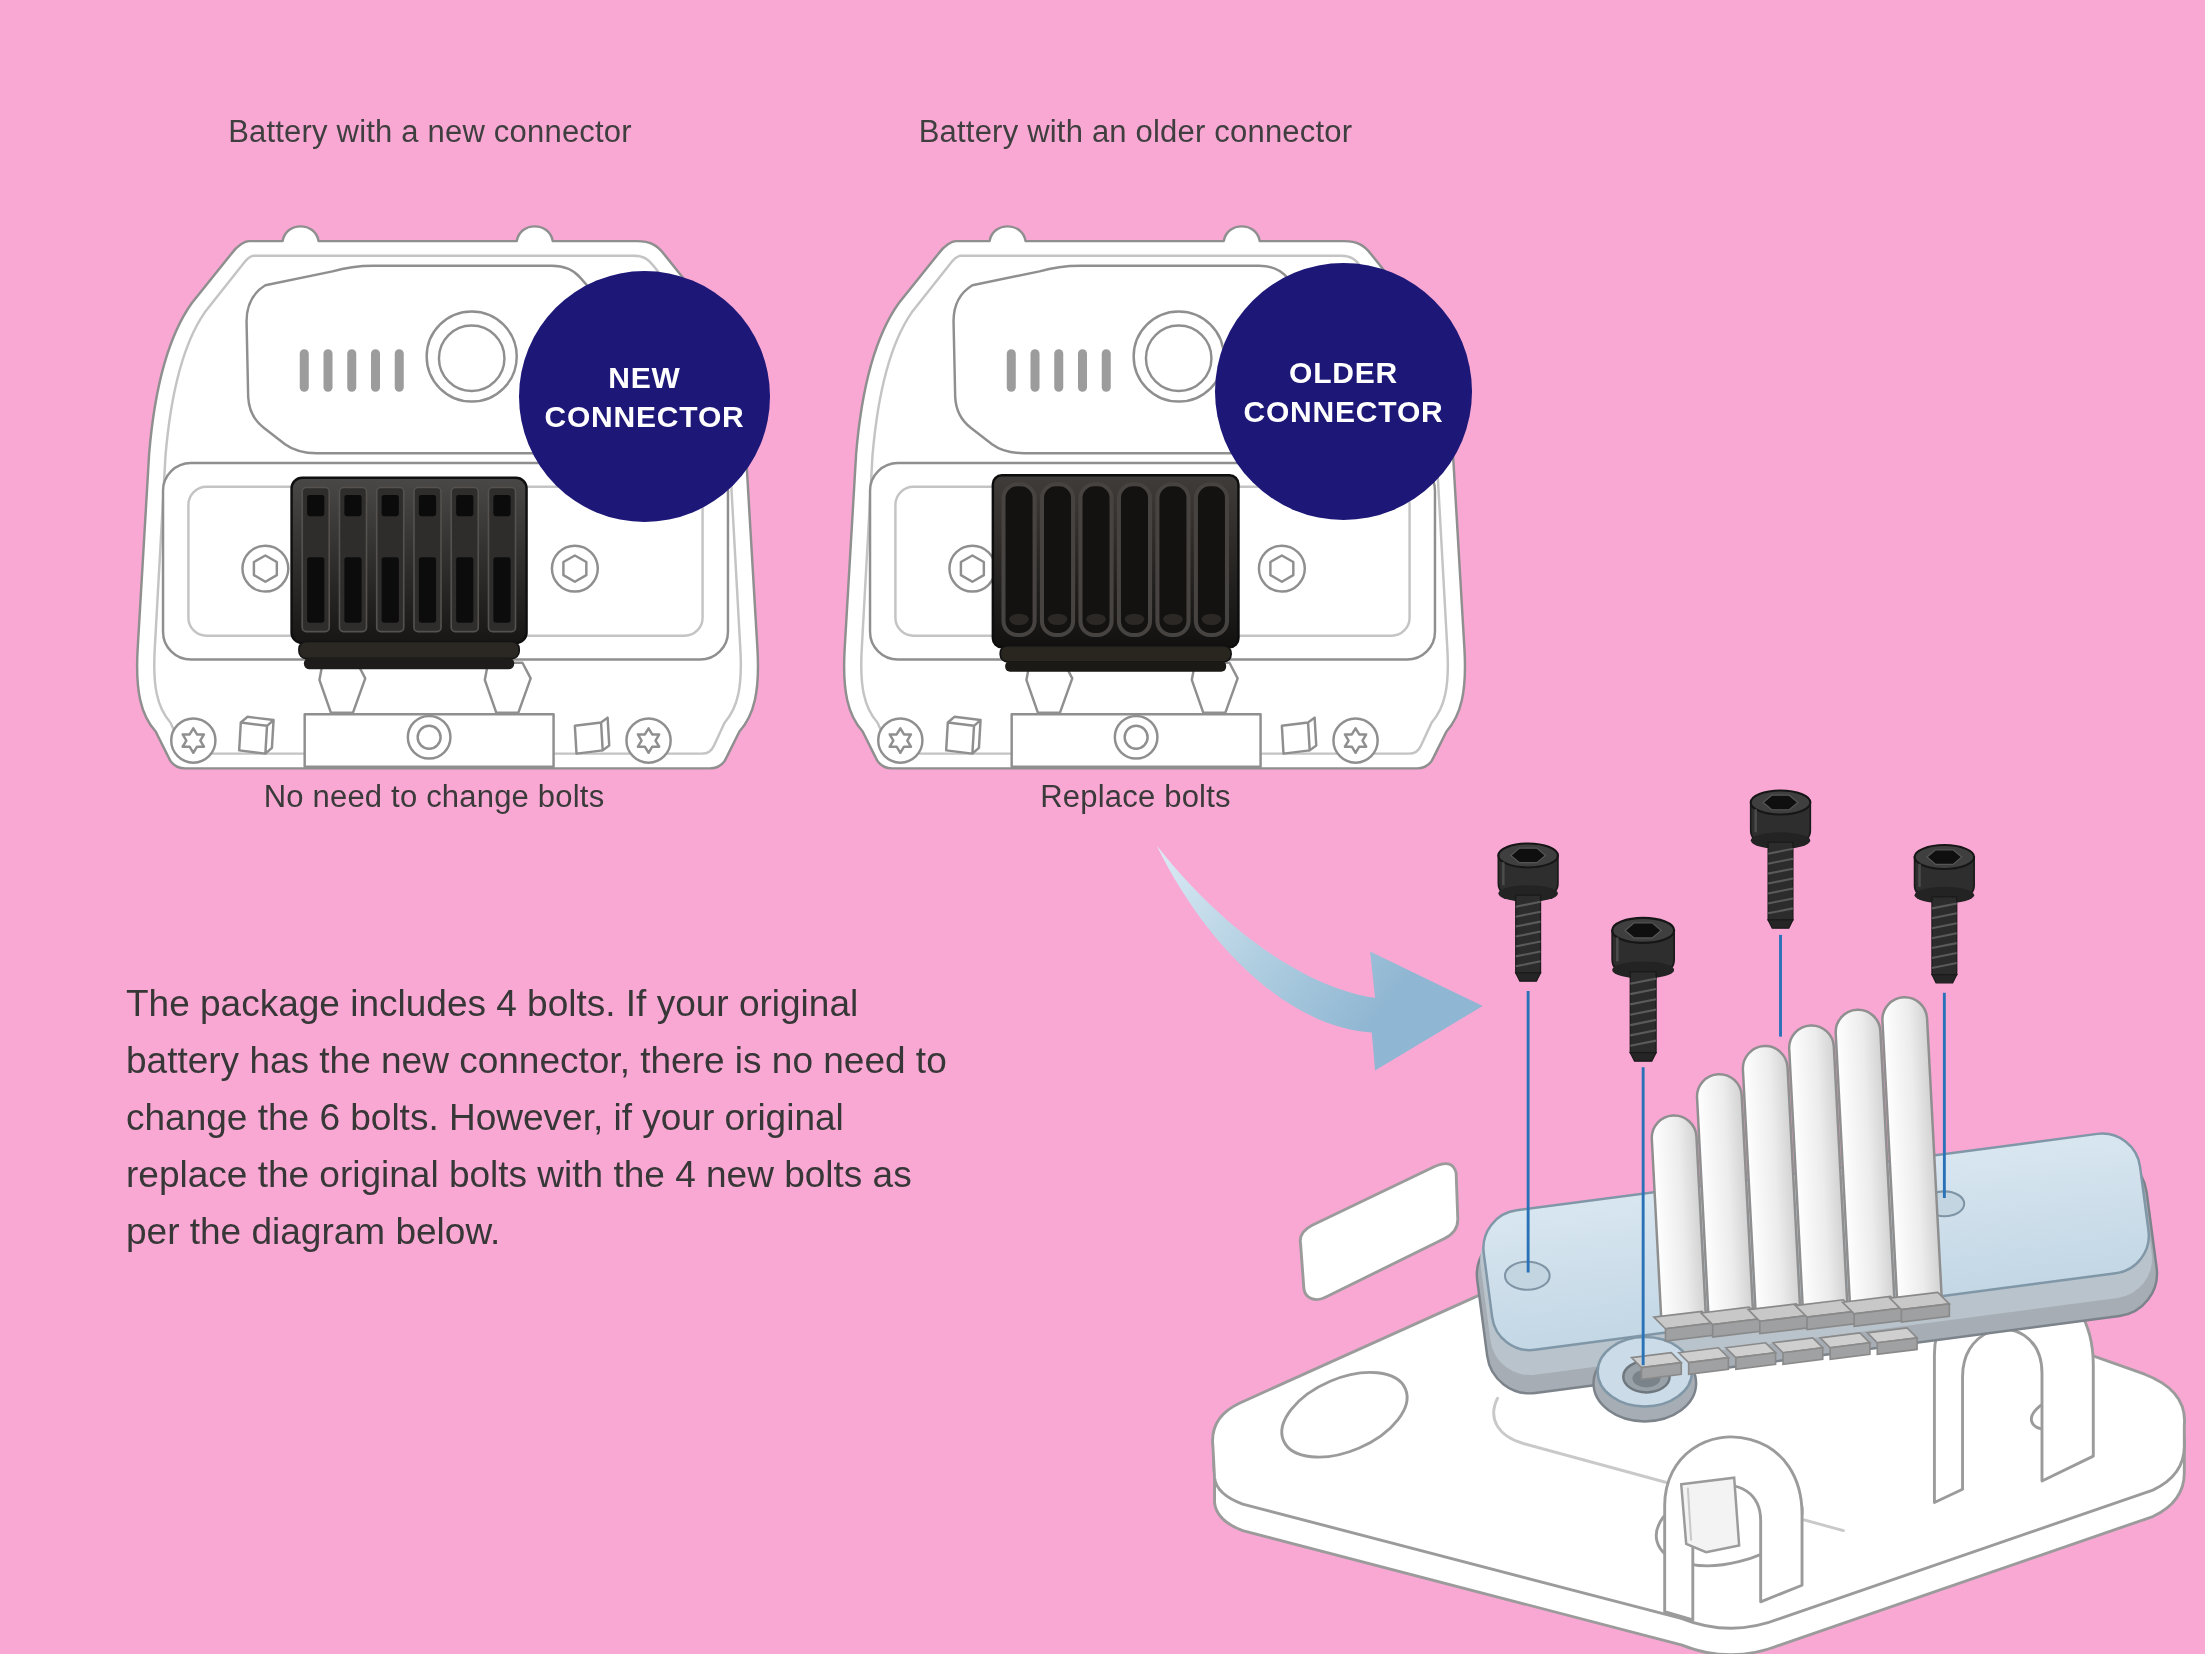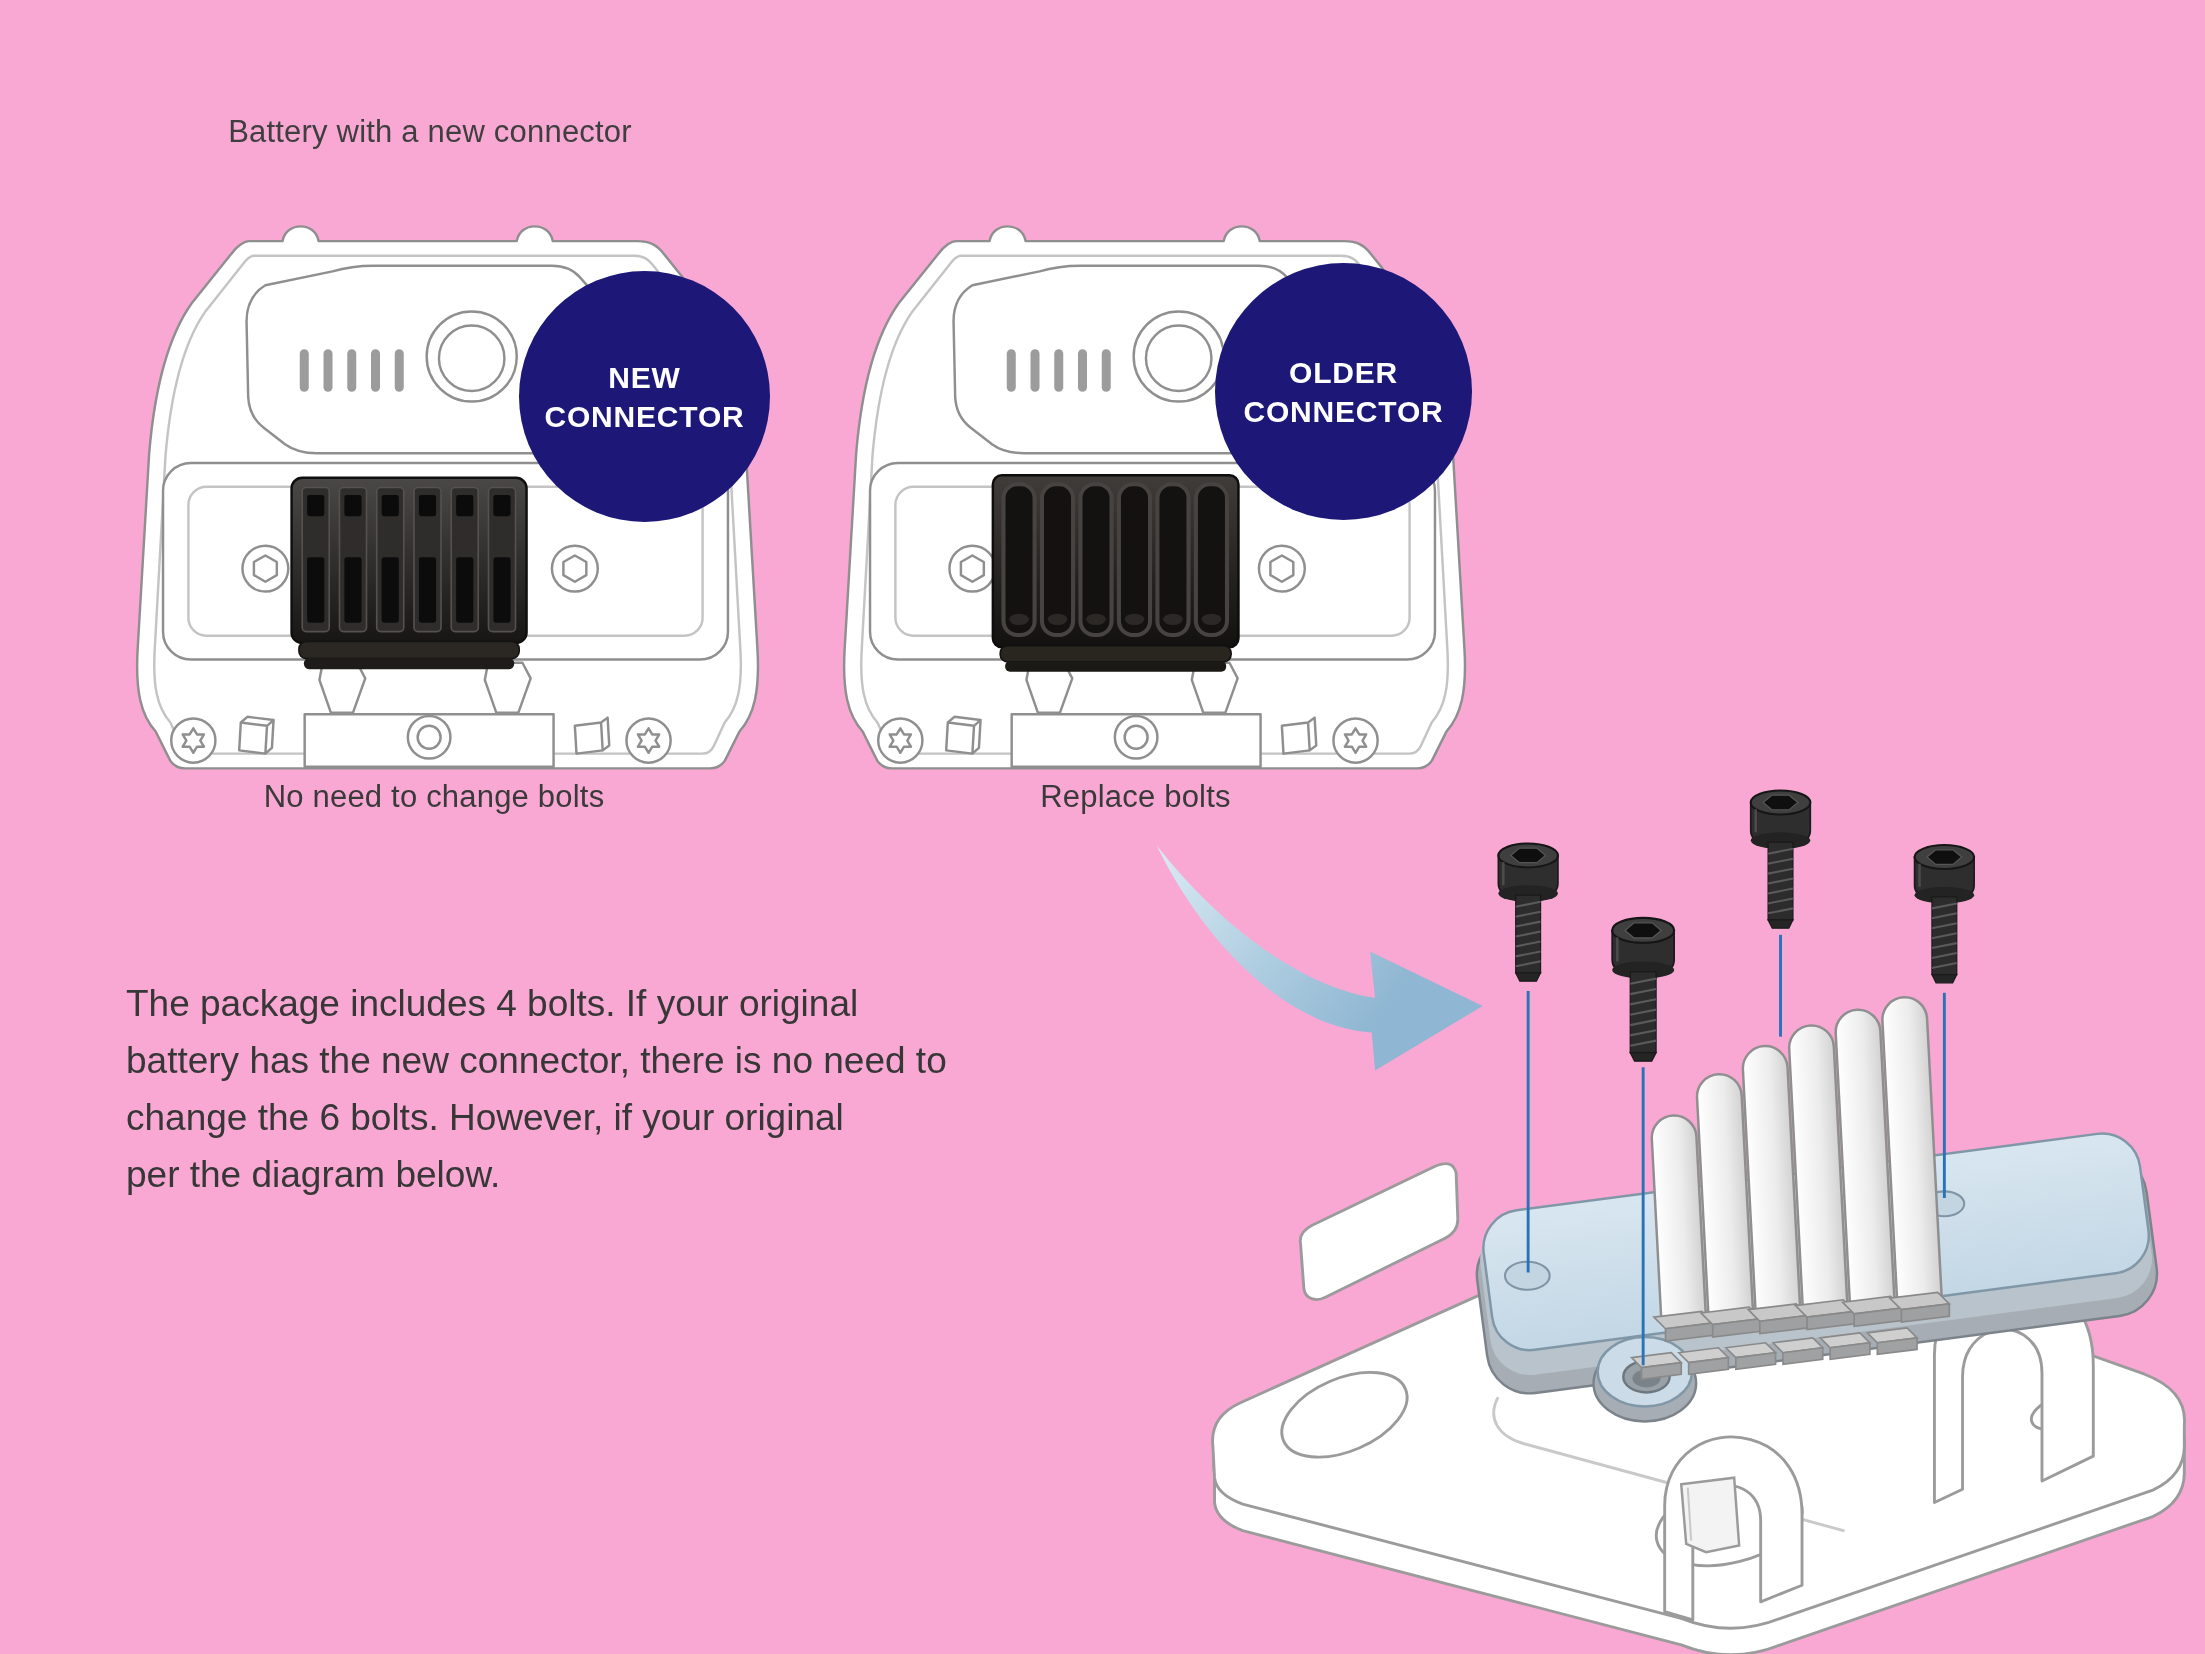--- a/index.html
+++ b/index.html
@@ -22,20 +22,21 @@
   .instructions{position:absolute;left:126px;top:975px;width:976px;font-size:37px;line-height:57px;color:#373737;}
   .iline{display:block;}
   .diagram{position:absolute;left:1150px;top:784px;width:1055px;height:871px;}
 </style>
 </head>
 <body>
 
 <div class="canvas">
 
   <div class="title title-left">Battery with a new connector</div>
+  <div class="title title-right">Battery with an older connector</div>
 
   <svg class="battery battery-left" viewBox="0 0 800 710">
     <defs>
       <linearGradient id="connGradN" x1="0" y1="0" x2="0" y2="1">
         <stop offset="0" stop-color="#4a4846"></stop>
           <stop offset="1" stop-color="#181614"></stop>
       </linearGradient>
     </defs>
     <g stroke="#8f8f8f" stroke-width="3" fill="#ffffff" stroke-linejoin="round" stroke-linecap="round">
       <path d="M 160 62 L 201 62 C 205 38 241 38 245 62 L 487 62 C 491 38 527 38 531 62 L 634 62 C 650 62 659 67 667 78 L 715 138 C 747 183 761 250 767 322 L 781 560 C 784 612 777 641 759 661 L 744 691 C 740 701 733 706 723 706 L 82 706 C 72 706 65 701 61 691 L 46 661 C 28 641 21 612 24 560 L 38 322 C 44 250 58 183 90 138 L 138 78 C 146 67 155 62 160 62 Z"></path>
@@ -185,20 +186,21 @@
     <span>CONNECTOR</span>
   </div>
 
   <div class="caption caption-left">No need to change bolts</div>
   <div class="caption caption-right">Replace bolts</div>
 
   <div class="instructions">
     <span class="iline">The package includes 4 bolts. If your original</span>
     <span class="iline">battery has the new connector, there is no need to</span>
     <span class="iline">change the 6 bolts. However, if your original</span>
+    <span class="iline">replace the original bolts with the 4 new bolts as</span>
     <span class="iline">per the diagram below.</span>
   </div>
 
   <svg class="diagram" viewBox="0 0 1275 1052">
     <defs>
       <linearGradient id="arrowGrad" x1="0" y1="0" x2="0.85" y2="0.45">
         <stop offset="0" stop-color="#dcebf5"></stop>
           <stop offset="0.55" stop-color="#aecde0"></stop>
           <stop offset="1" stop-color="#8fb6d2"></stop>
       </linearGradient>

